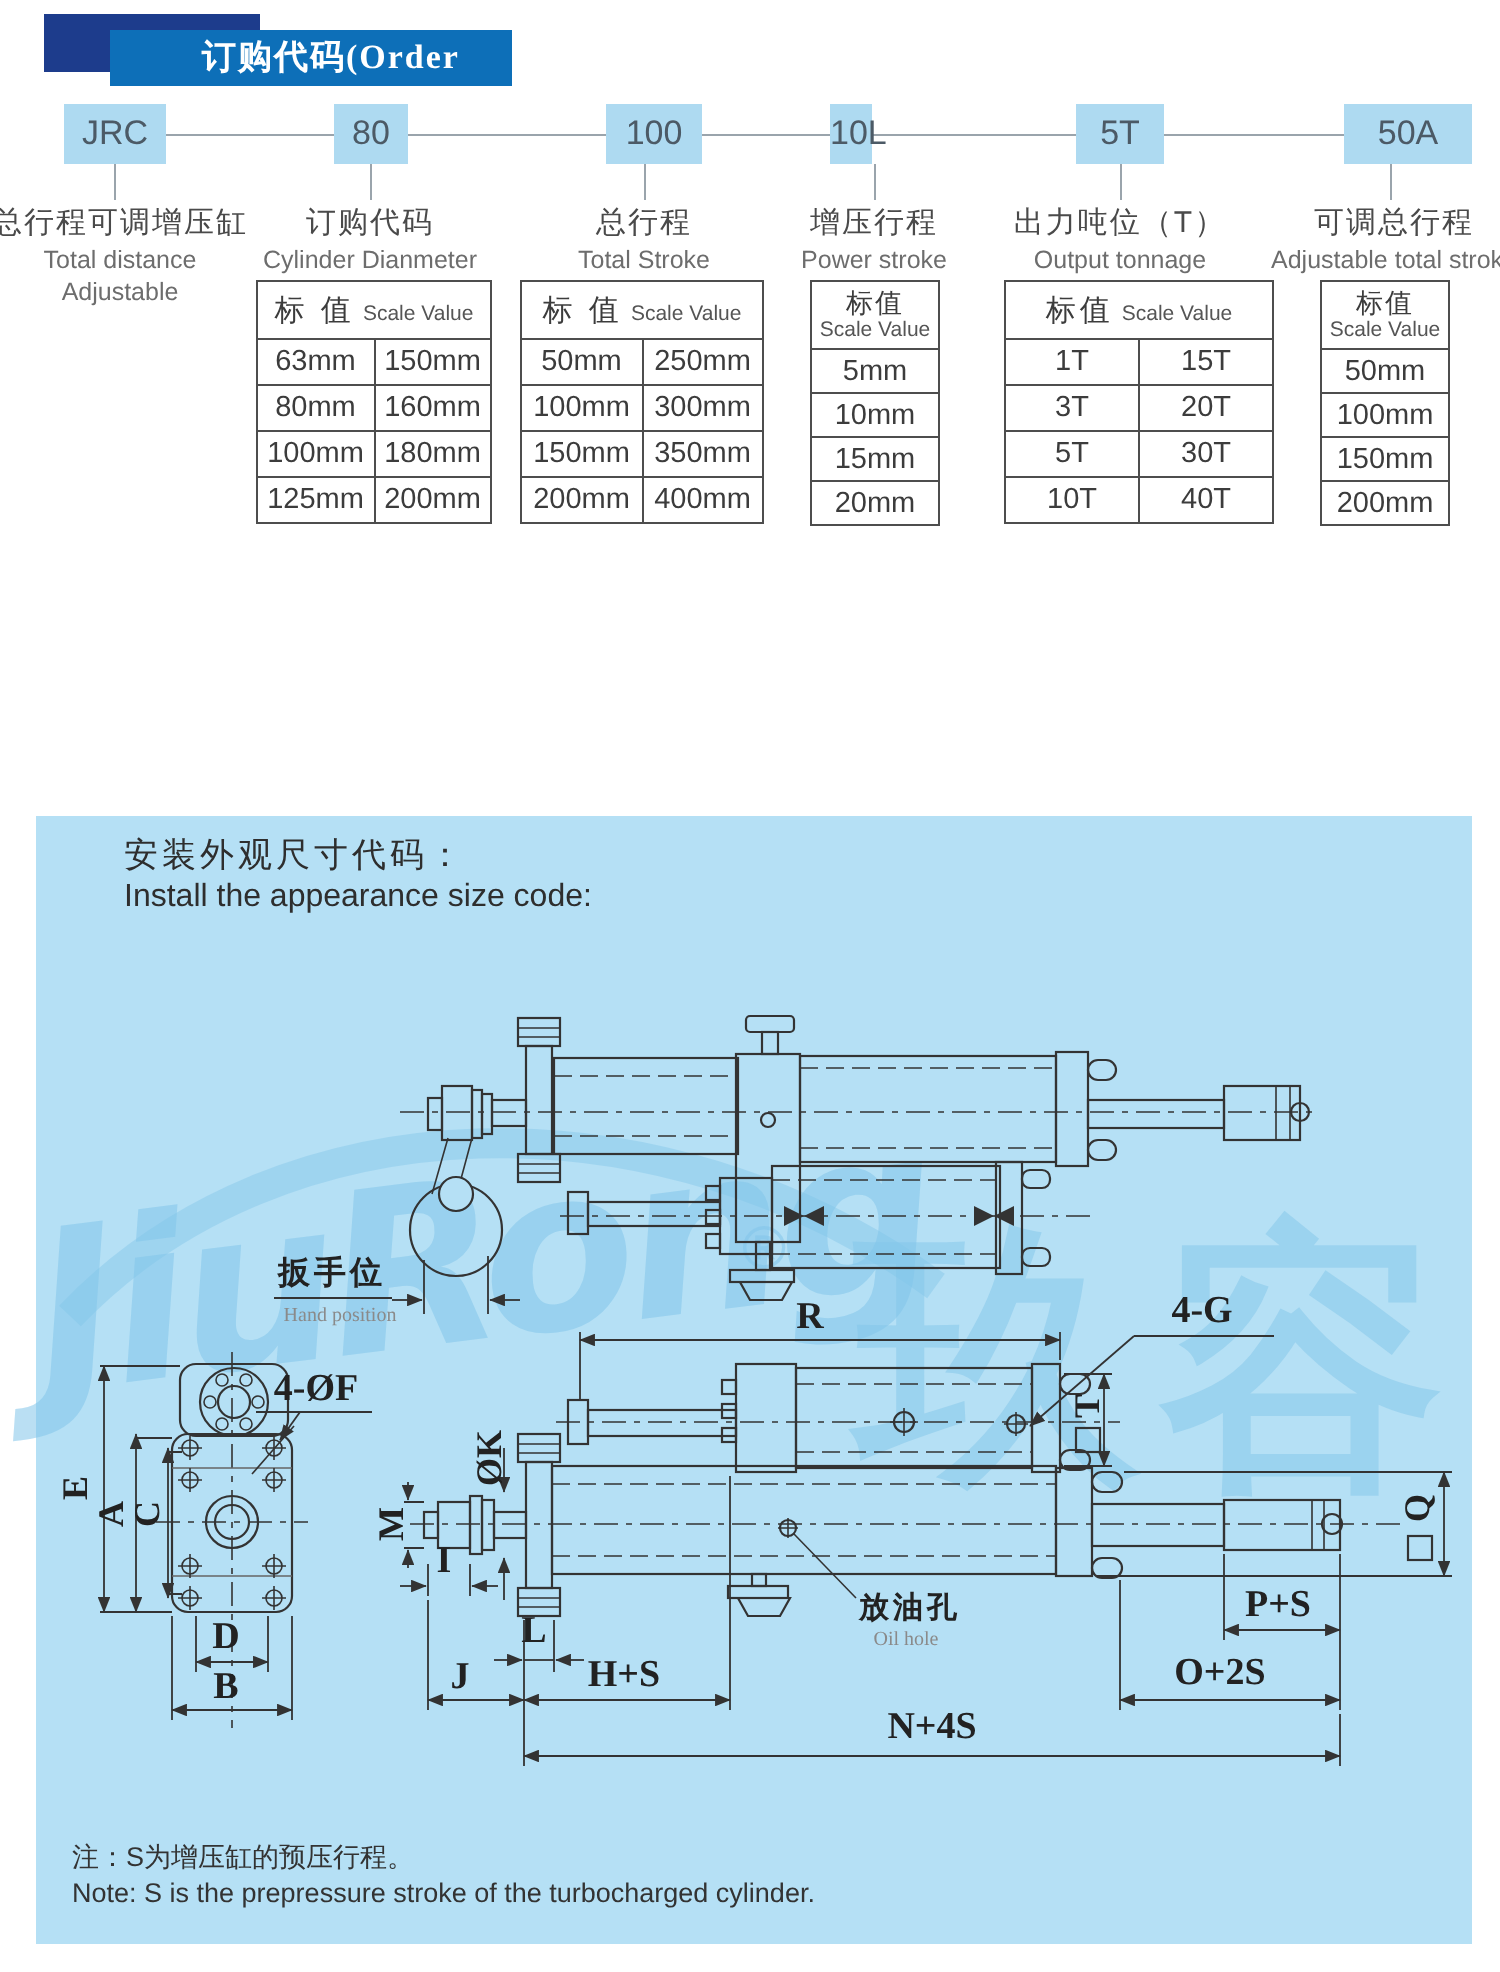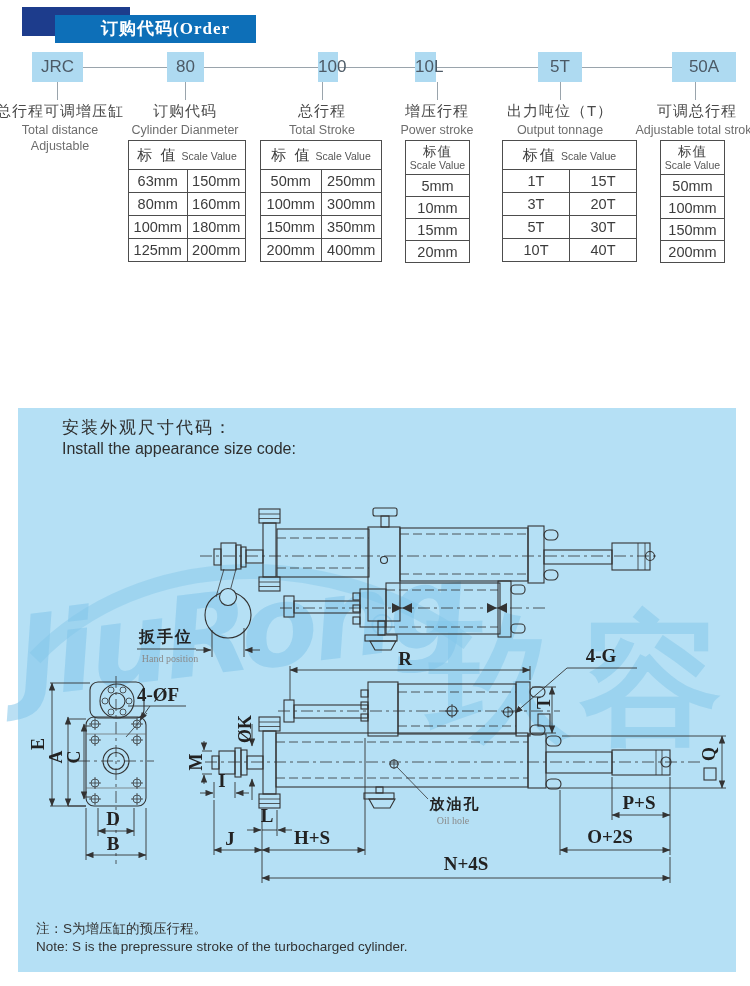--- a/index.html
+++ b/index.html
@@ -66,21 +66,21 @@
 </head>
 <body>
 
 <div class="hdr-navy"></div>
 <div class="hdr-blue">订购代码(Order code)</div>
 
 <div class="oc-line"></div>
 
 <div class="code-box" style="left:32px;top:52px;width:51px">JRC</div>
 <div class="code-box" style="left:167px;top:52px;width:37px">80</div>
-<div class="code-box" style="left:318px;top:52px;width:20px">100</div>
+<div class="code-box" style="left:303px;top:52px;width:48px">100</div>
 <div class="code-box" style="left:415px;top:52px;width:21px">10L</div>
 <div class="code-box" style="left:538px;top:52px;width:44px">5T</div>
 <div class="code-box" style="left:672px;top:52px;width:64px">50A</div>
 
 <div class="tick" style="left:57px"></div>
 <div class="tick" style="left:185px"></div>
 <div class="tick" style="left:322px"></div>
 <div class="tick" style="left:437px"></div>
 <div class="tick" style="left:560px"></div>
 <div class="tick" style="left:695px"></div>

